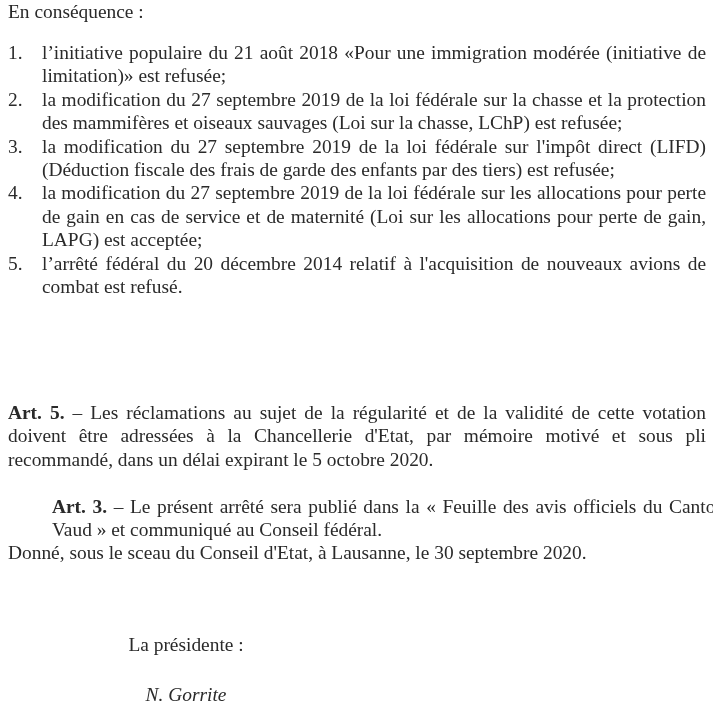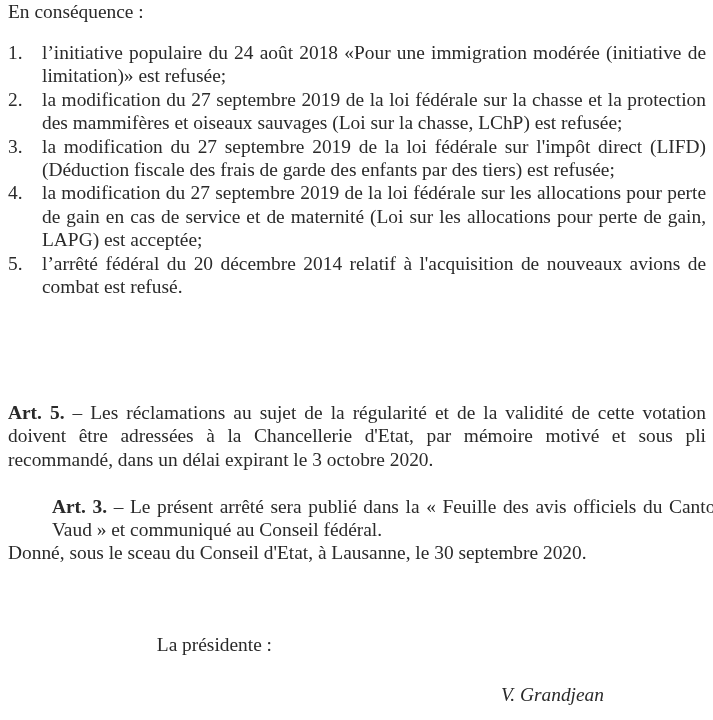--- a/index.html
+++ b/index.html
@@ -13,59 +13,59 @@
     .page { position: relative; width: 596px; height: 720px; }
     .p { position: absolute; left: 8px; width: 698px; margin: 0; text-align: justify; }
     .intro { top: 0px; }
     ol.decisions { position: absolute; top: 41px; left: 0; width: 706px; margin: 0; padding: 0; list-style: none; }
     ol.decisions li { position: relative; padding-left: 42px; text-align: justify; }
     ol.decisions li .num { position: absolute; left: 8px; top: 0; }
     ol.decisions li .txt { display: block; }
     .art2 { top: 401px; }
     .art3 { top: 495px; margin-left: 44px; }
     .given { top: 541px; text-align: left; }
-    .sig { position: absolute; text-align: right; }
+    .sig { position: absolute; text-align: center; }
     .sig-left { left: 100px; width: 172px; }
     .sig-right { left: 462px; width: 142px; }
     .role { top: 633px; }
     .name { top: 683px; font-style: italic; }
     b { font-weight: bold; }
   </style>
 </head>
 <body>
 
 <div class="page">
 
   <p class="p intro">En conséquence :</p>
 
   <ol class="decisions">
     <li>
       <span class="num">1.</span>
-      <span class="txt">l’initiative populaire du 24 août 2018 «Pour une immigration modérée (initiative de limitation)» est refusée;</span>
+      <span class="txt">l’initiative populaire du 21 août 2018 «Pour une immigration modérée (initiative de limitation)» est refusée;</span>
     </li>
     <li>
       <span class="num">2.</span>
       <span class="txt">la modification du 27 septembre 2019 de la loi fédérale sur la chasse et la protection des mammifères et oiseaux sauvages (Loi sur la chasse, LChP) est refusée;</span>
     </li>
     <li>
       <span class="num">3.</span>
       <span class="txt">la modification du 27 septembre 2019 de la loi fédérale sur l'impôt direct (LIFD) (Déduction fiscale des frais de garde des enfants par des tiers) est refusée;</span>
     </li>
     <li>
       <span class="num">4.</span>
       <span class="txt">la modification du 27 septembre 2019 de la loi fédérale sur les allocations pour perte de gain en cas de service et de maternité (Loi sur les allocations pour perte de gain, LAPG) est acceptée;</span>
     </li>
     <li>
       <span class="num">5.</span>
       <span class="txt">l’arrêté fédéral du 20 décembre 2014 relatif à l'acquisition de nouveaux avions de combat est refusé.</span>
     </li>
   </ol>
 
-  <p class="p art2"><b>Art. 5.</b><span> – Les réclamations au sujet de la régularité et de la validité de cette votation doivent être adressées à la Chancellerie d'Etat, par mémoire motivé et sous pli recommandé, dans un délai expirant le 3 octobre 2020.</span></p>
+  <p class="p art2"><b>Art. 5.</b><span> – Les réclamations au sujet de la régularité et de la validité de cette votation doivent être adressées à la Chancellerie d'Etat, par mémoire motivé et sous pli recommandé, dans un délai expirant le 5 octobre 2020.</span></p>
 
   <p class="p art3"><b>Art. 3.</b><span> – Le présent arrêté sera publié dans la « Feuille des avis officiels du Canton de Vaud » et communiqué au Conseil fédéral.</span></p>
 
   <p class="p given">Donné, sous le sceau du Conseil d'Etat, à Lausanne, le 30 septembre 2020.</p>
 
   <div class="sig sig-left role">La présidente :</div>
-  <div class="sig sig-right name">V. Grandjean</div>
+  <div class="sig sig-left name">N. Gorrite</div>
 
 </div>
 
 </body></html>

